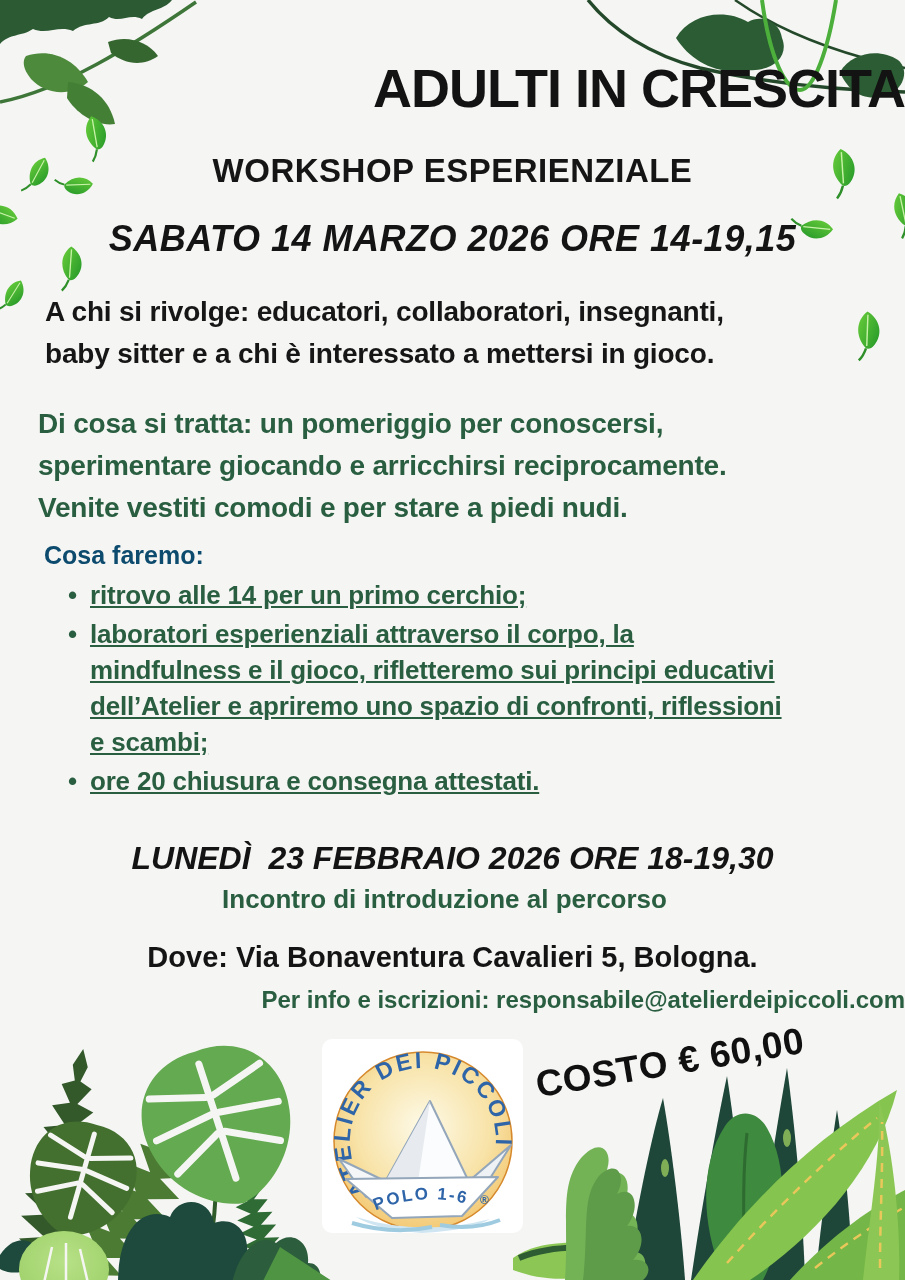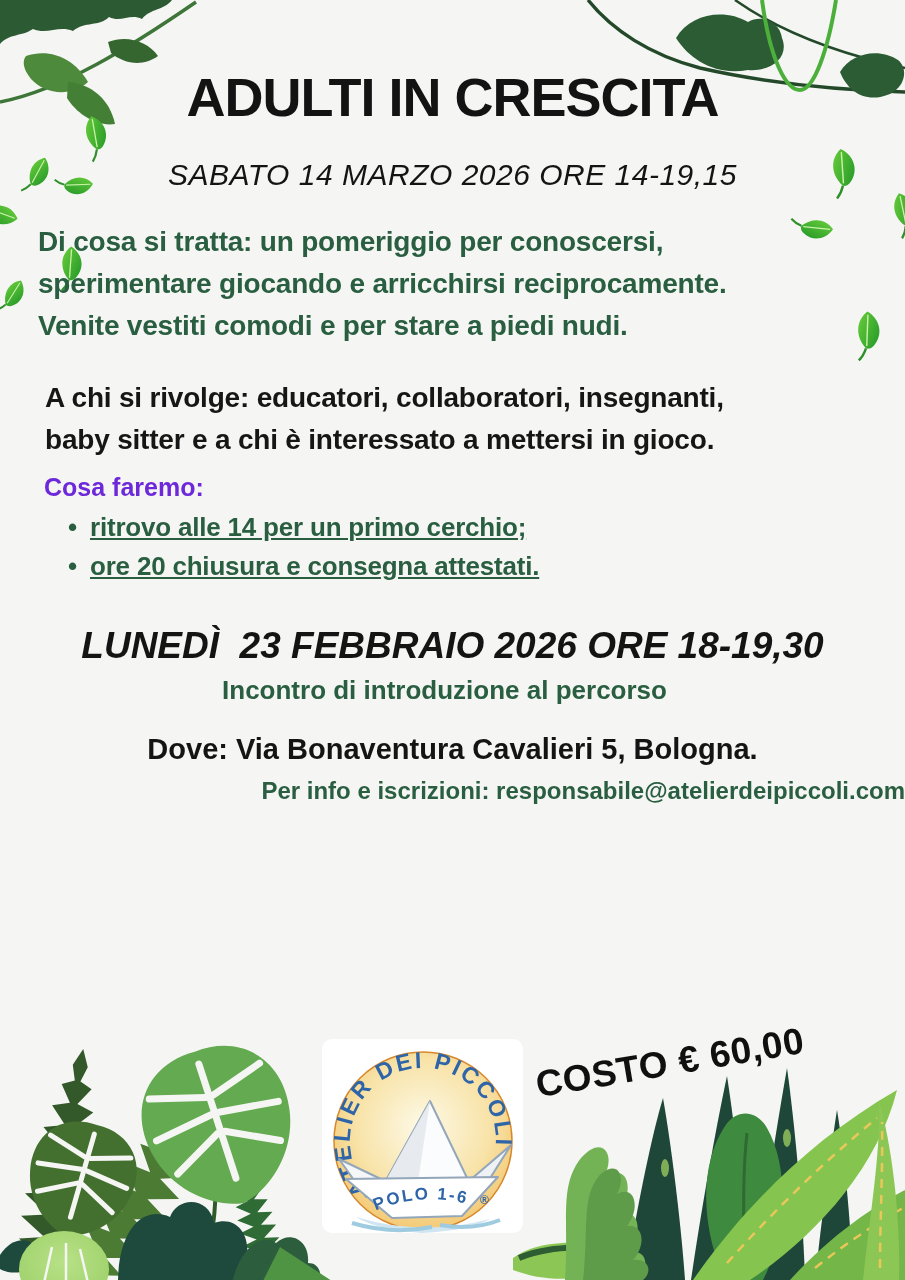--- a/index.html
+++ b/index.html
@@ -5,53 +5,53 @@
   html,body { margin:0; padding:0; background:#ddd; }
   .page {
     position:relative; width:905px; height:1280px; margin:0 auto;
     background:#f5f6f3; overflow:hidden;
     font-family:"Liberation Sans","DejaVu Sans",sans-serif;
   }
   .decor { position:absolute; left:0; top:0; width:905px; height:1280px; z-index:1; pointer-events:none; }
   .content { position:relative; z-index:2; padding-top:56px; }
 
   .title {
-    margin:9px; text-align:center; color:#131313;
+    margin:0; text-align:right; color:#131313;
     font-size:54px; font-weight:700; letter-spacing:-1px; line-height:1.2;
   }
   .subtitle {
     margin:30px 0 0 0; text-align:center; color:#151515;
     font-size:33px; font-weight:700; letter-spacing:.5px; line-height:1.2;
   }
   .dateline {
     margin:26px 0 0 0; text-align:center; color:#141414;
-    font-size:30px; font-weight:400; font-style:italic; letter-spacing:.5px; line-height:1.25;
+    font-size:36px; font-weight:700; font-style:italic; letter-spacing:.5px; line-height:1.25;
   }
   .para { white-space:pre-line; font-weight:700; line-height:1.5; }
   .about {
     margin:28px 8px 0 38px; color:#2a5e41; font-size:28px; letter-spacing:-.2px;
   }
   .audience {
     margin:30px 8px 0 45px; color:#161616; font-size:28px; letter-spacing:-.2px;
   }
   .program-label {
-    margin:12px 0 0 44px; color:#6d28d9; font-size:25px; font-weight:700;
+    margin:12px 0 0 44px; color:#0c4a6e; font-size:25px; font-weight:700;
   }
   ul.program { list-style:none; margin:8px 6px 0 66px; padding:0; }
   ul.program li {
     position:relative; padding-left:24px; margin-bottom:3px;
     color:#2a5e41; font-size:26px; font-weight:700; line-height:1.38;
     white-space:pre-line; letter-spacing:-.2px;text-decoration:underline;
   }
   ul.program li::before {
     content:"•"; position:absolute; left:2px; top:0; color:#2a5e41; font-size:26px;
   }
   .meeting-date {
     margin:38px 0 0 0; text-align:center; color:#141414;
-    font-size:37px; font-weight:700; font-style:italic; line-height:1.25;
+    font-size:32px; font-weight:700; font-style:italic; line-height:1.25;
   }
   .meeting-label {
     margin:5px 16px 0 0; text-align:center; color:#2a5e41;
     font-size:26px; font-weight:700; line-height:1.25;
   }
   .location {
     margin:24px 0 0 0; text-align:center; color:#141414;
     font-size:29px; font-weight:700; line-height:1.3;
   }
   .contact {
@@ -180,31 +180,36 @@
       <path d="M18,262 C24,210 16,180 34,158 C52,140 62,158 52,176 C70,166 76,190 62,208 C78,206 82,226 68,242 C84,240 88,254 78,262 Z" fill="#5f9c49"></path>
       <path d="M225,262 C270,212 320,182 340,172 L340,262 Z" fill="#74b647"></path>
       <path d="M250,250 C285,222 320,200 338,190" stroke="#e9c75a" stroke-width="2.5" stroke-dasharray="9 7" fill="none"></path>
       <path d="M298,262 C306,190 316,130 314,82 C328,132 336,205 334,262 Z" fill="#8cc755"></path>
       <path d="M315,250 C315,200 318,150 317,104" stroke="#e9c75a" stroke-width="2.5" stroke-dasharray="9 7" fill="none"></path>
     </g>
   </svg>
 
   <div class="content">
     <h1 class="title">ADULTI IN CRESCITA</h1>
+    <h2 class="subtitle">WORKSHOP ESPERIENZIALE</h2>
     <h3 class="dateline">SABATO 14 MARZO 2026 ORE 14-19,15</h3>
 
+    <p class="para audience">A chi si rivolge: educatori, collaboratori, insegnanti,
+baby sitter e a chi è interessato a mettersi in gioco.</p>
     <p class="para about">Di cosa si tratta: un pomeriggio per conoscersi,
 sperimentare giocando e arricchirsi reciprocamente.
 Venite vestiti comodi e per stare a piedi nudi.</p>
-    <p class="para audience">A chi si rivolge: educatori, collaboratori, insegnanti,
-baby sitter e a chi è interessato a mettersi in gioco.</p>
 
     <div class="program-label">Cosa faremo:</div>
     <ul class="program">
       <li>ritrovo alle 14 per un primo cerchio;</li>
+      <li>laboratori esperienziali attraverso il corpo, la
+mindfulness e il gioco, rifletteremo sui principi educativi
+dell’Atelier e apriremo uno spazio di confronti, riflessioni
+e scambi;</li>
       <li>ore 20 chiusura e consegna attestati.</li>
     </ul>
 
     <div class="meeting-date">LUNEDÌ&nbsp; 23 FEBBRAIO 2026 ORE 18-19,30</div>
     <div class="meeting-label">Incontro di introduzione al percorso</div>
 
     <div class="location">Dove: Via Bonaventura Cavalieri 5, Bologna.</div>
     <div class="contact">Per info e iscrizioni: responsabile@atelierdeipiccoli.com</div>
   </div>
 

